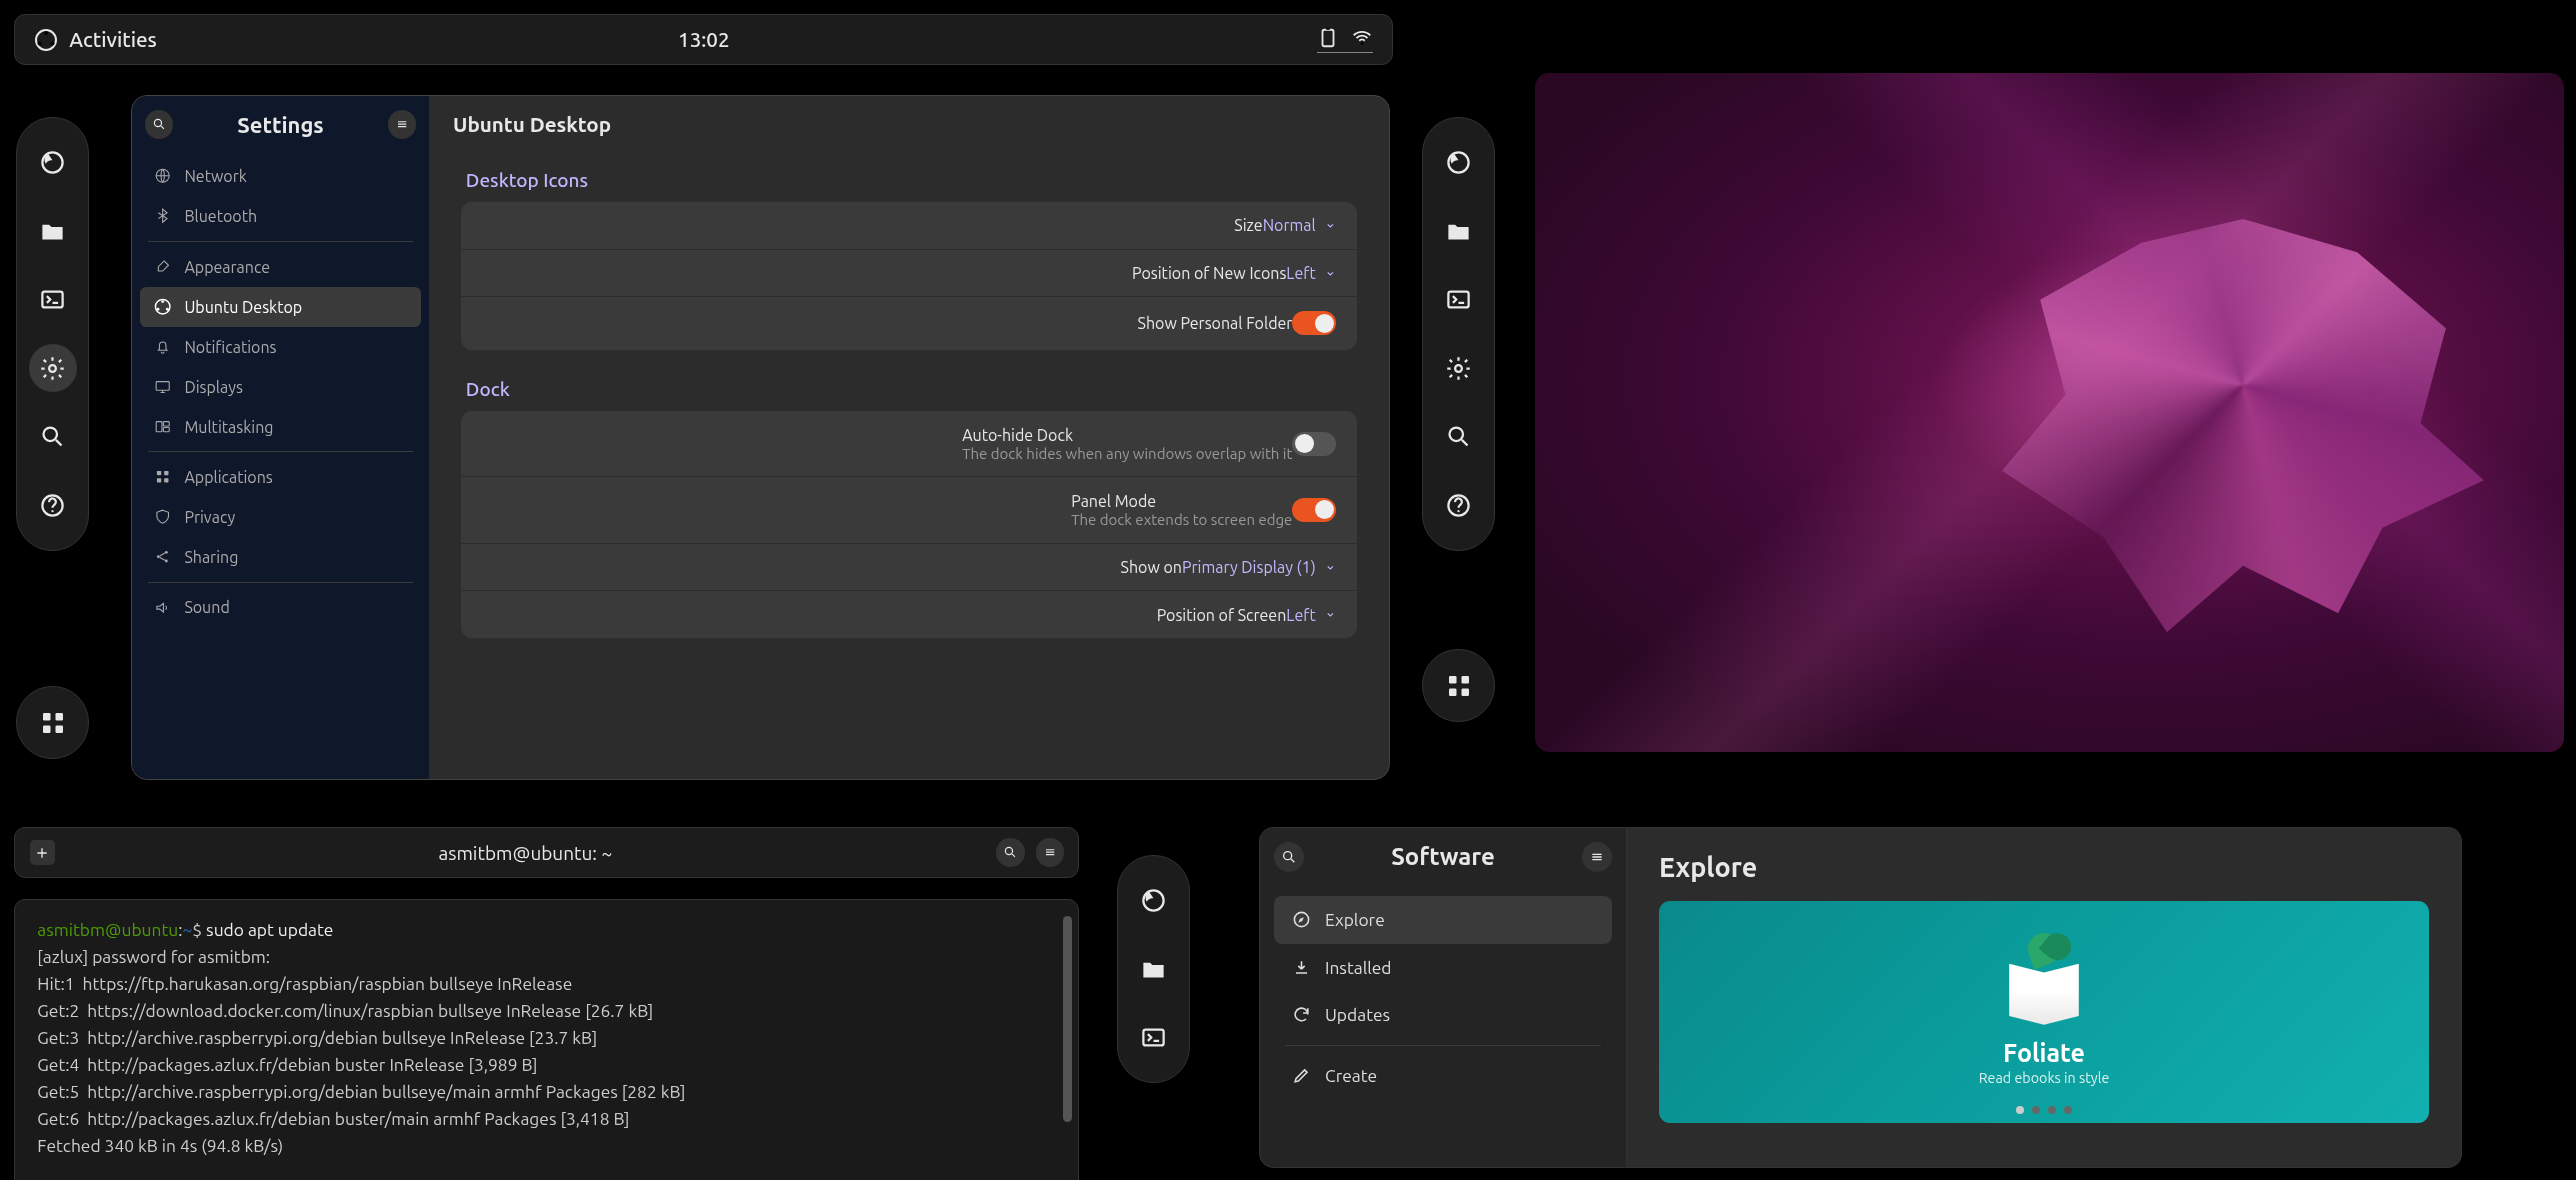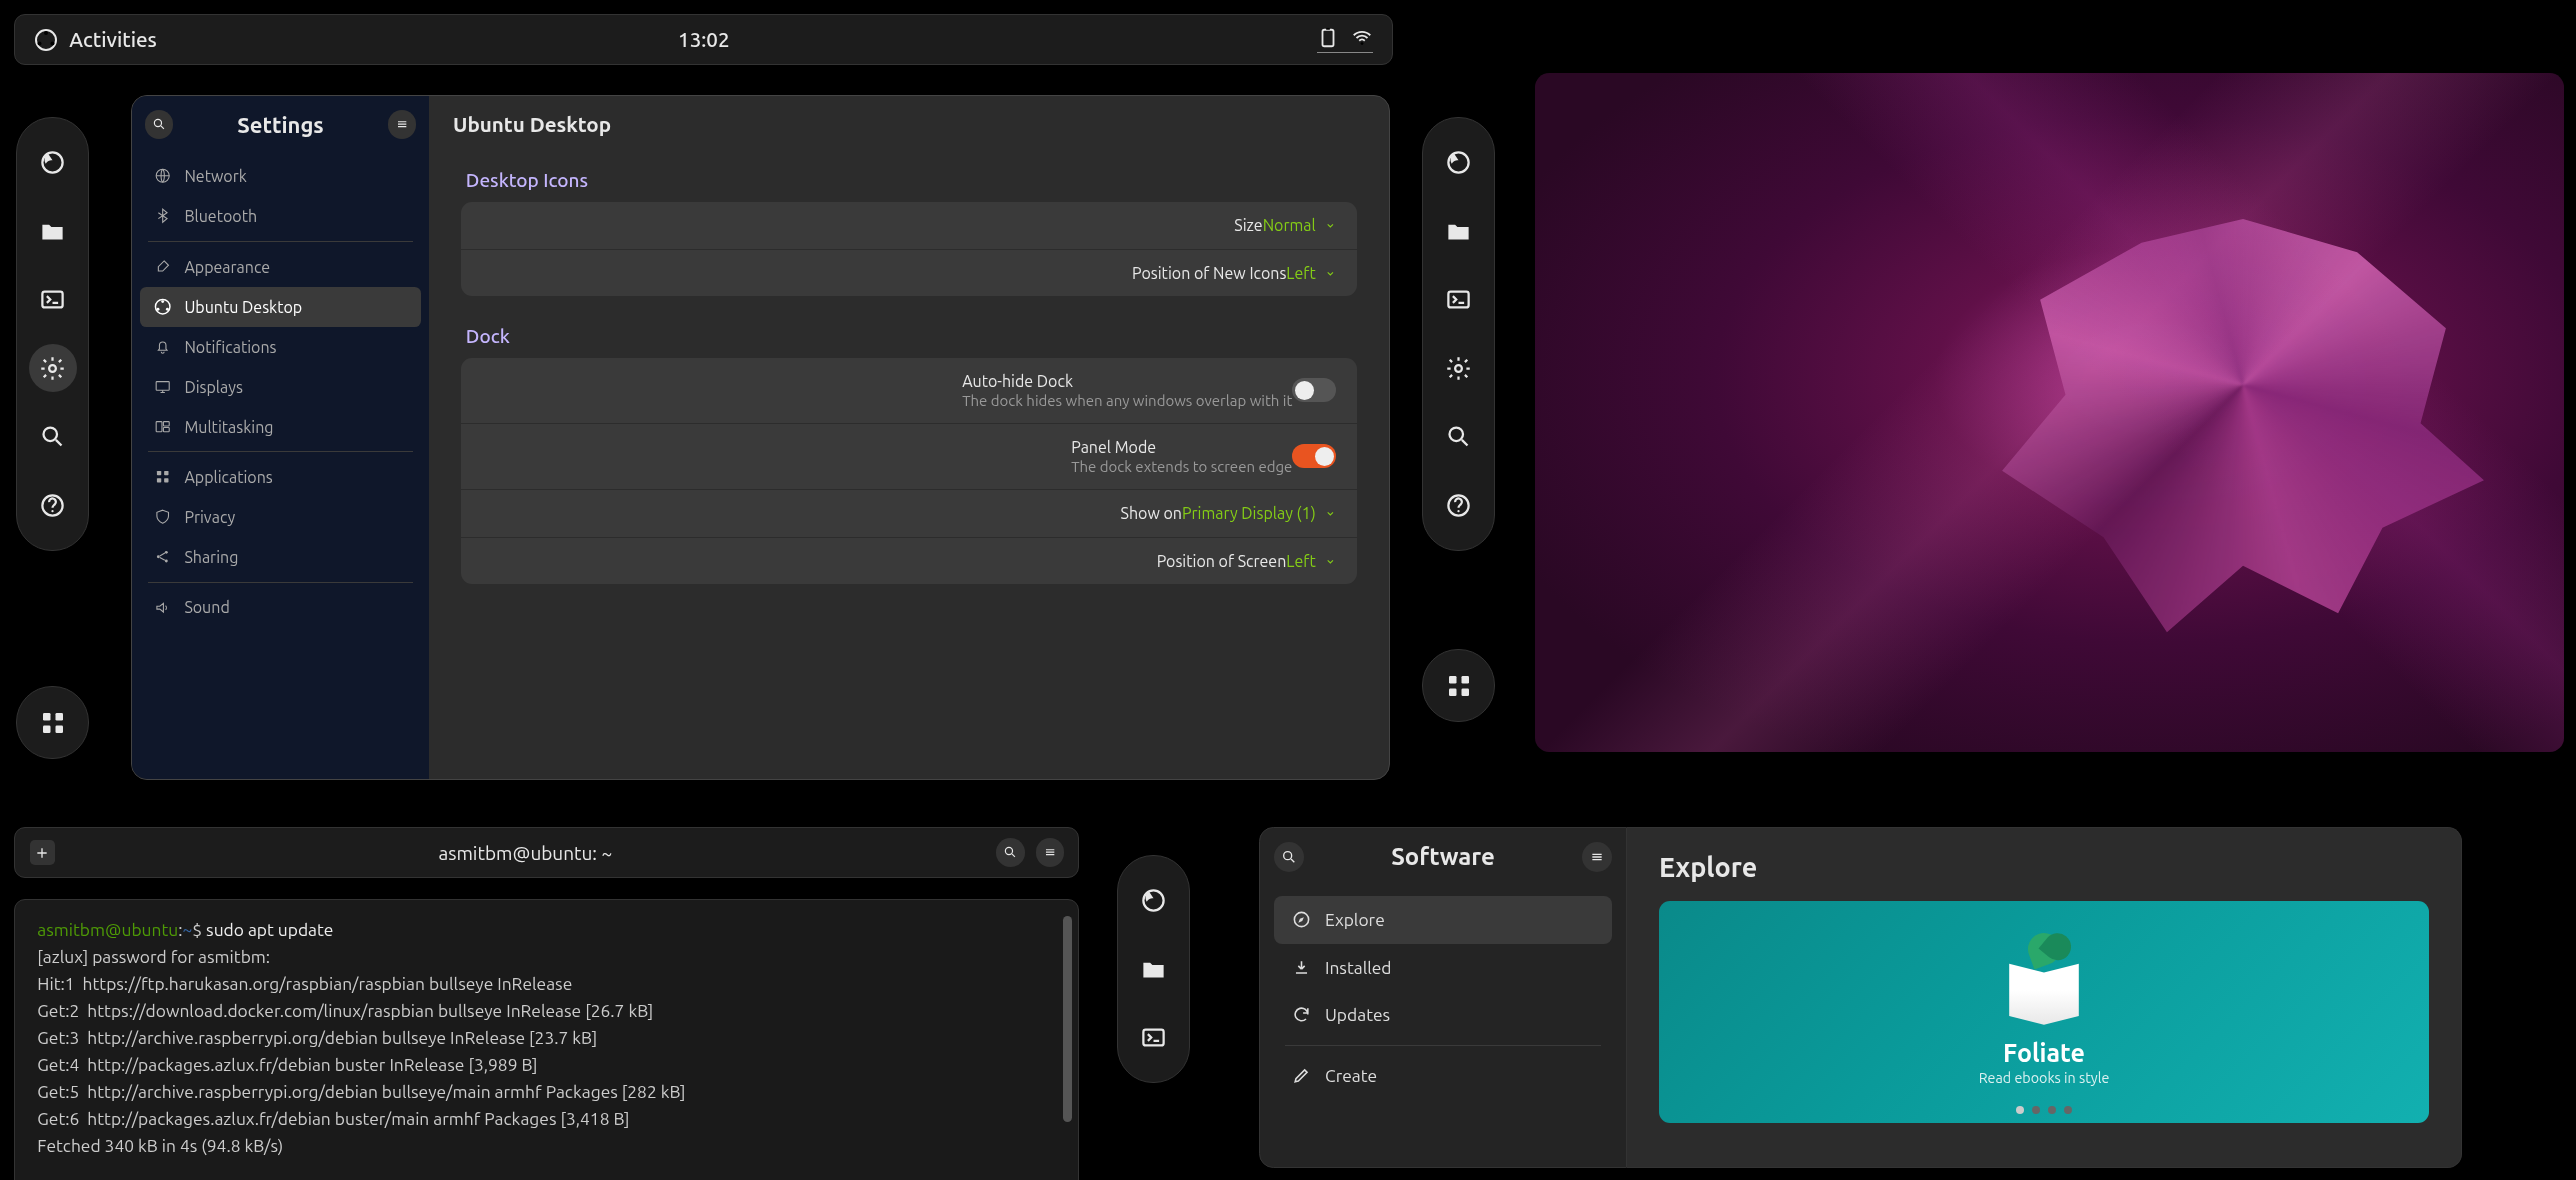--- a/index.html
+++ b/index.html
@@ -97,21 +97,21 @@
   .card {
     background:#3a3a3a; border-radius:11px; overflow:hidden;
   }
   .row {
     display:flex; align-items:center; justify-content:flex-end;
     padding:14.3px 20.6px; border-bottom:0.8px solid #2c2c2c; font-size:16px;
   }
   .row:last-child { border-bottom:none; }
   .row .label-col { display:flex; flex-direction:column; gap:1.6px; }
   .row .sub { font-size:15px; color:#999; }
-  .dropdown { display:flex; align-items:center; gap:8px; color:#84cc16; font-size:16px; }
+  .dropdown { display:flex; align-items:center; gap:8px; color:#c4b5fd; font-size:16px; }
   .chev { width:12.7px; height:12.7px; }
   .toggle {
     width:44px; height:24px; border-radius:12px; position:relative;
   }
   .toggle.on { background:var(--accent); }
   .toggle.off { background:#555; }
   .toggle .knob {
     position:absolute; top:2.4px; width:19px; height:19px; border-radius:9.5px; background:#eee;
   }
   .toggle.on .knob { right:2.4px; }
@@ -532,20 +532,28 @@
               <div class="label-col">
                 <span>Position of New Icons</span>
               </div>
               <div class="dropdown">
                 <span>Left</span>
                 <svg class="chev" viewBox="0 0 24 24">
                   <use href="#ic-chev"></use>
                 </svg>
               </div>
             </div>
+            <div class="row">
+              <div class="label-col">
+                <span>Show Personal Folder</span>
+              </div>
+              <div class="toggle on">
+                <div class="knob"></div>
+              </div>
+            </div>
           </div>
       </div>
       <div>
         <div class="section-title">Dock</div>
         <div class="card" id="sect2-card">
             <div class="row">
               <div class="label-col">
                 <span>Auto-hide Dock</span>
                 <span class="sub">The dock hides when any windows overlap with it</span>
               </div>

